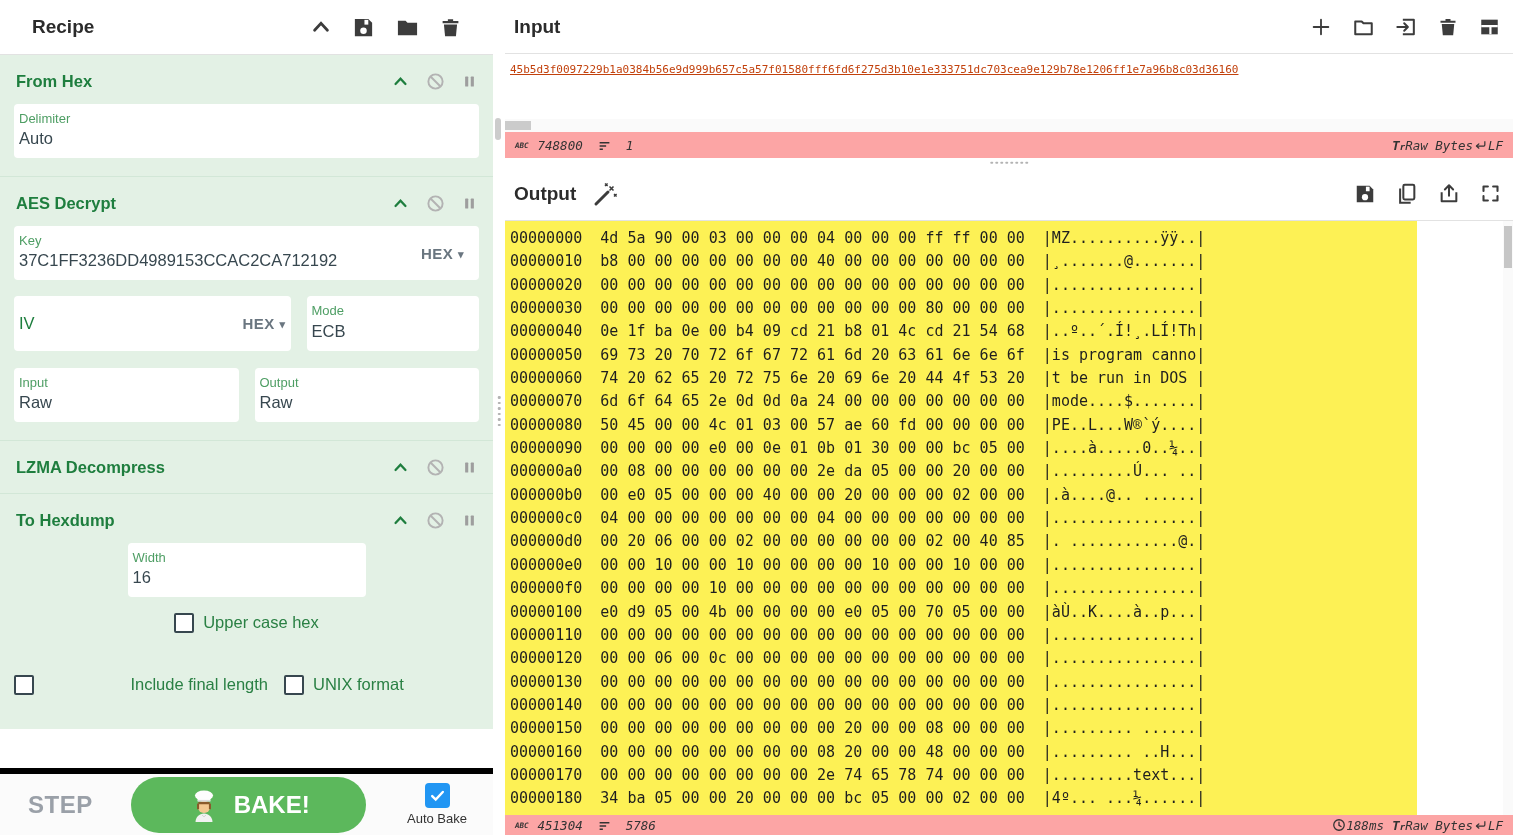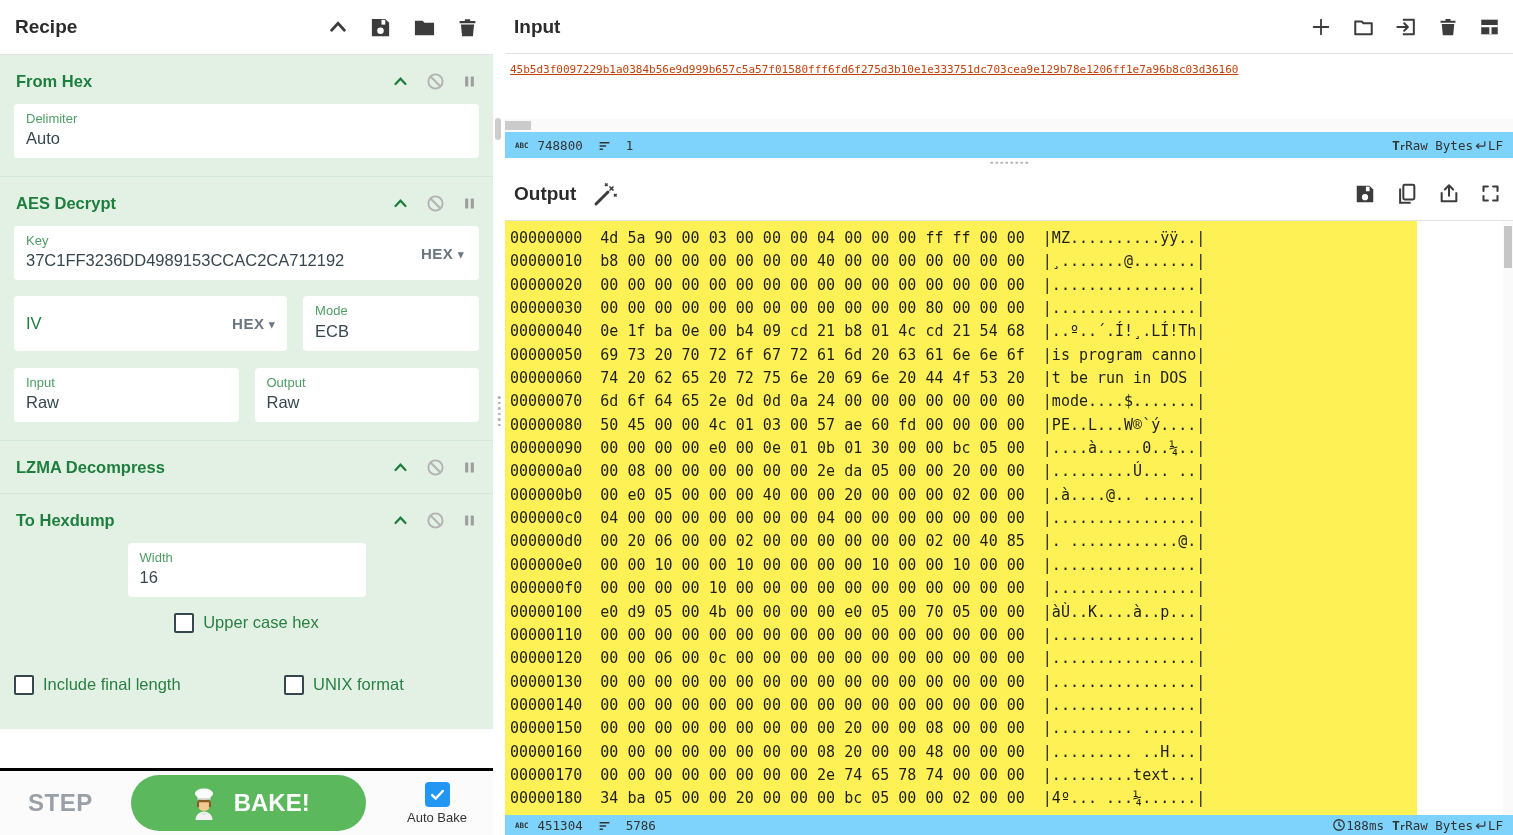--- a/index.html
+++ b/index.html
@@ -2,47 +2,47 @@
 <html><head>
 <meta charset="utf-8">
 <style>
   * { margin:0; padding:0; box-sizing:border-box; }
   html,body { width:1513px; height:835px; background:#fff; overflow:hidden;
               font-family:"Liberation Sans", sans-serif; }
   .app { position:relative; width:1513px; height:835px; }
 
   
   .recipe-pane { position:absolute; left:0; top:0; width:493px; height:835px; background:#fff; }
-  .recipe-header { height:55px; border-bottom:1px solid #e2e2e2; display:flex; align-items:center; padding:0 15px; }
+  .recipe-header { height:55px; border-bottom:1px solid #e2e2e2; display:flex; align-items:center; padding:0 32px; }
   .recipe-title { font-weight:bold; font-size:19px; color:#2b2b2b; flex:1; }
   .hdr-icons { display:flex; gap:20px; align-items:center; }
   .ic { display:inline-flex; align-items:center; justify-content:center; }
 
   .op { background:#e3f1e5; border-bottom:1px solid #d2e7d7; padding:0 14px; }
   .op-head { display:flex; align-items:center; padding:17px 2px 13px 2px; }
   .op-name { font-weight:bold; font-size:16.5px; color:#1e7e3e; flex:1; }
   .op-ctrl { display:flex; gap:17px; align-items:center; }
 
-  .arg-box { background:#fff; border-radius:4px; padding:7px 12px; position:relative; }
+  .arg-box { background:#fff; border-radius:4px; padding:7px 5px; position:relative; }
   .arg-label { font-size:13px; color:#4e9e64; line-height:1.25; }
   .arg-value { font-size:16.5px; color:#37474f; line-height:1.45; }
   .hex-dd { position:absolute; right:15px; top:50%; transform:translateY(-50%);
             font-size:15px; font-weight:bold; color:#6a7680; letter-spacing:0.5px; }
   .hex-dd .caret { font-size:11px; position:relative; top:-1px; }
   .arg-row { display:flex; gap:16px; }
   .iv-box { display:flex; align-items:center; }
   .iv-label { font-size:16.5px; color:#1e7e3e; flex:1; }
   .op-pad-b { padding-bottom:18px; }
 
   .cb-item { display:flex; align-items:center; }
   .cb { width:20px; height:20px; border:2.5px solid #37474f; border-radius:2px; background:#fff; flex:none; }
   .cb-label { font-size:16.5px; color:#2a8044; margin-left:9px; white-space:nowrap; }
 
   .bake-bar { position:absolute; bottom:0; left:0; width:493px; height:67px; background:#fbfbfb;
-              border-top:3px solid #000000; display:flex; align-items:center; padding:0 26px 0 28px; }
+              border-top:6px solid #000000; display:flex; align-items:center; padding:0 26px 0 28px; }
   .step-btn { font-size:24px; font-weight:bold; color:#9aa0a8; letter-spacing:0.5px; }
   .bake-btn { margin-left:38px; width:235px; height:56px; background:#5cb85c; border-radius:28px;
               display:flex; align-items:center; justify-content:center; gap:13px;
               color:#fff; font-size:24px; font-weight:bold; }
   .autobake { margin-left:auto; display:flex; flex-direction:column; align-items:center; gap:3px; }
   .ab-box { width:25px; height:25px; background:#2196f3; border-radius:4px;
             display:flex; align-items:center; justify-content:center; }
   .ab-label { font-size:13px; color:#333; }
 
   
@@ -58,21 +58,21 @@
   .right { position:absolute; left:505px; top:0; width:1008px; height:835px; background:#fff; }
   .pane-header { height:54px; border-bottom:1px solid #e2e2e2; display:flex; align-items:center; padding:0 12px 0 9px; }
   .pane-title { font-weight:bold; font-size:19px; color:#2b2b2b; }
   .header-icons { margin-left:auto; display:flex; gap:20px; align-items:center; }
   .input-body { height:65px; padding:9px 0 0 5px; font-family:"DejaVu Sans Mono", monospace;
                 font-size:11px; color:#c2410c; white-space:pre; overflow:hidden;text-decoration:underline; }
   .hscroll { height:13px; background:#fafafa; position:relative; }
   .hscroll .sthumb { position:absolute; left:0; top:2px; width:26px; height:9px; background:#cbcbcb; }
 
   .mini-footer { display:flex; align-items:center; padding:0 10px; gap:9px;
-                 font-family:"DejaVu Sans Mono", monospace; font-size:12.5px; color:#333; background:#7dd3fc; }
+                 font-family:"DejaVu Sans Mono", monospace; font-size:12.5px; color:#333; background:#fca5a5;font-style:italic; }
   .in-footer { height:26px; }
   .out-footer { height:20px; }
   .mf-right { margin-left:auto; display:flex; align-items:center; gap:0; }
   .abc-icon { font-size:7.5px; font-weight:bold; letter-spacing:0; color:#333; }
   .tr-icon { font-weight:bold; font-size:13px; color:#333; }
   .tr-icon small { font-size:9px; font-weight:bold; }
   .gap-r { margin-right:6px; }
 
   .output-body { position:relative; height:594px; background:#fff; }
   .hexdump { position:absolute; left:0; top:0; width:912px; height:594px; background:#fdf155;
@@ -249,21 +249,21 @@
         <div class="arg-box" style="width:238px; flex:none;">
           <div class="arg-label">Width</div>
           <div class="arg-value">16</div>
         </div>
         <div class="cb-item">
           <span class="cb"></span>
           <span class="cb-label">Upper case hex</span>
         </div>
       </div>
       <div class="arg-row" style="margin-top:42px; padding-bottom:34px;">
-        <div class="cb-item" style="width:254px; flex:none;">
+        <div class="cb-item" style="width:254px; flex:none;justify-content:space-between;">
           <span class="cb"></span>
           <span class="cb-label">Include final length</span>
         </div>
         <div class="cb-item">
           <span class="cb"></span>
           <span class="cb-label">UNIX format</span>
         </div>
       </div>
     </div>
 

